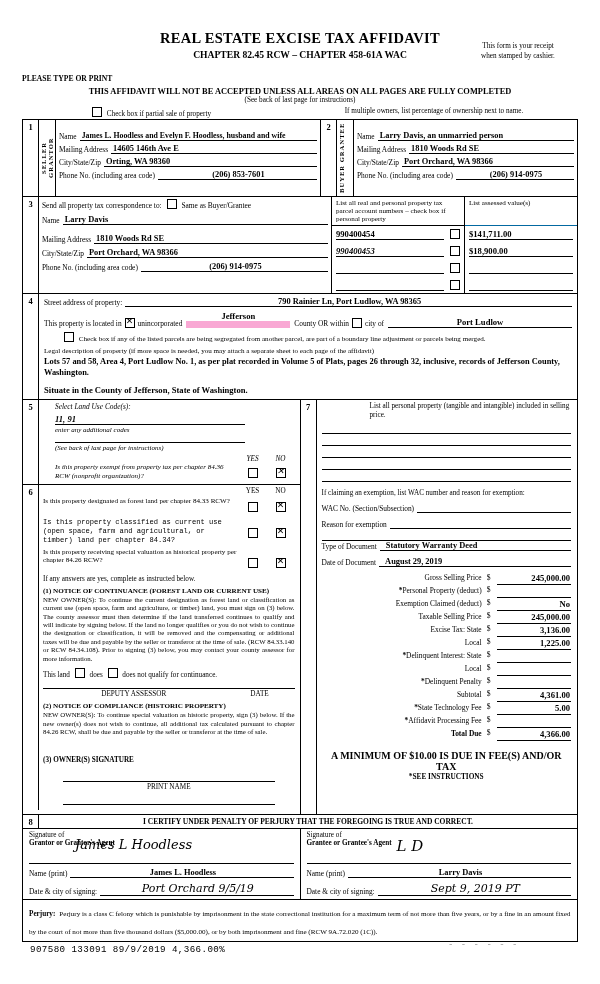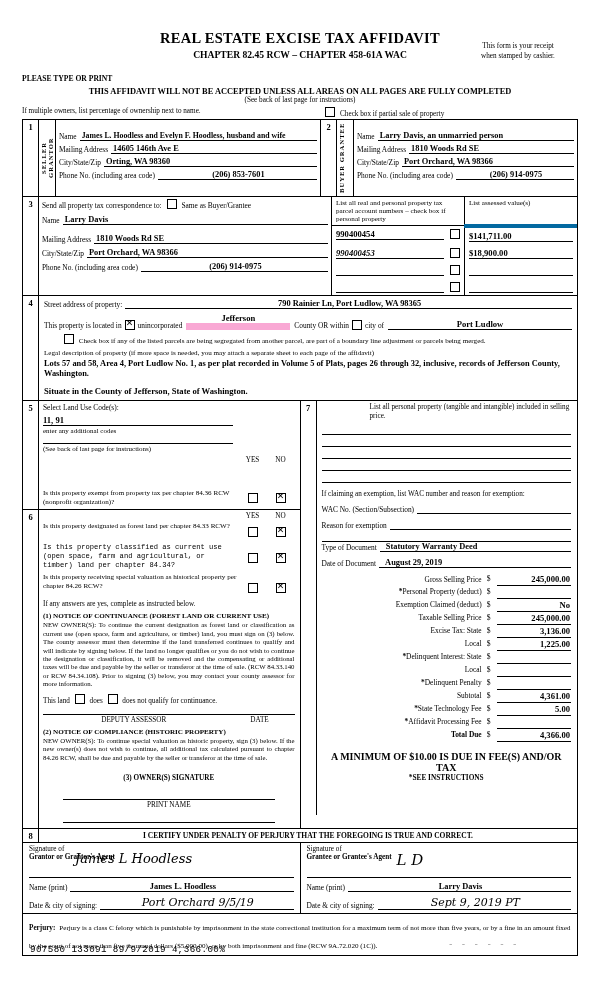--- a/index.html
+++ b/index.html
@@ -59,25 +59,25 @@
     <div class="subtitle">CHAPTER 82.45 RCW – CHAPTER 458-61A WAC</div>
   </div>
 
   <div class="row-typeprint">
     <span class="typeprint">PLEASE TYPE OR PRINT</span>
   </div>
   <div class="notice">THIS AFFIDAVIT WILL NOT BE ACCEPTED UNLESS ALL AREAS ON ALL PAGES ARE FULLY COMPLETED</div>
   <div class="notice2">(See back of last page for instructions)</div>
 
   <div style="display:flex;margin-top:3px;font-size:7.2px;">
-    <div style="width:48%;">If multiple owners, list percentage of ownership next to name.</div>
     <div style="width:52%;padding-left:70px;">
       <span class="cbx"></span>
       <span style="padding-left:3px;">Check box if partial sale of property</span>
     </div>
+    <div style="width:48%;">If multiple owners, list percentage of ownership next to name.</div>
   </div>
 
   <table class="tbl bx" style="margin-top:1px;">
    <tbody>
           <tr>
 
     <td class="numbox" style="border-bottom:none;">1</td>
     <td style="width:14px;border-right:1px solid #000;">
       <div class="sidevert" style="height:74px;">SELLER GRANTOR</div>
     </td>
@@ -151,21 +151,21 @@
       <div class="pair" style="margin-top:4px;">
         <span class="k">Phone No. (including area code)</span>
         <span class="v c">(206) 914-0975</span>
       </div>
     </td>
     <td style="padding:0;">
       <table class="tbl" style="width:100%;border-collapse:collapse;">
         <tbody>
                   <tr>
           <td style="border-right:1px solid #000;border-bottom:1px solid #000;padding:2px 4px;font-size:7.1px;line-height:1.15;">List all real and personal property tax parcel account numbers – check box if personal property</td>
-          <td style="width:104px;border-bottom:4px solid #0369a1;padding:2px 4px;font-size:7.1px;">List assessed value(s)</td>
+          <td style="width:104px;border-bottom:1px solid #0369a1;padding:2px 4px;font-size:7.1px;">List assessed value(s)</td>
         </tr>
         <tr>
           <td style="border-right:1px solid #000;padding:3px 4px 0 4px;">
             <div style="display:flex;align-items:flex-end;">
               <span class="val" style="flex:1;border-bottom:1px solid #000;">990400454</span>
               <span class="cbx" style="margin-left:6px;margin-bottom:1px;"></span>
             </div>
           </td>
           <td style="padding:3px 4px 0 4px;">
             <div class="val" style="border-bottom:1px solid #000;">$141,711.00</div>
@@ -245,32 +245,32 @@
   <table class="tbl bx" style="border-top:none;">
    <tbody>
           <tr>
 
     <td style="width:50%;border-right:1px solid #000;padding:0;">
 
       <table class="tbl" style="width:100%;border-collapse:collapse;">
        <tbody>
                   <tr>
         <td class="numbox" style="border-bottom:1px solid #000;">5</td>
-        <td style="border-bottom:1px solid #000;padding:2px 5px 3px 4px;">
+        <td style="border-bottom:1px solid #000;padding:2px 5px 3px 16px;font-style:italic;">
           <div style="font-size:7.4px;">Select Land Use Code(s):</div>
           <div class="val" style="margin-top:3px;border-bottom:1px solid #000;width:190px;">11, 91</div>
           <div class="sm" style="margin-top:1px;">enter any additional codes</div>
           <div style="border-bottom:1px solid #000;width:190px;height:8px;"></div>
           <div class="sm" style="margin-top:1px;">(See back of last page for instructions)</div>
           <div style="display:flex;margin-top:3px;">
             <div style="flex:1;"></div>
             <div style="width:28px;text-align:center;font-size:7.2px;">YES</div>
             <div style="width:28px;text-align:center;font-size:7.2px;">NO</div>
           </div>
-          <div style="display:flex;align-items:flex-end;margin-top:24px;">
+          <div style="display:flex;align-items:flex-end;">
             <div style="flex:1;font-size:7.1px;line-height:1.25;">Is this property exempt from property tax per chapter 84.36 RCW (nonprofit organization)?</div>
             <div style="width:28px;text-align:center;"><span class="cbx"></span></div>
             <div style="width:28px;text-align:center;"><span class="cbx x"></span></div>
           </div>
         </td>
        </tr>
 
        <tr>
         <td class="numbox" style="border-bottom:none;">6</td>
         <td style="padding:2px 5px 3px 4px;">
@@ -303,21 +303,21 @@
             <span>does</span>
             <span class="cbx" style="margin:0 3px;"></span>
             <span>does not qualify for continuance.</span>
           </div>
           <div style="display:flex;margin-top:9px;border-top:1px solid #000;padding-top:1px;">
             <div style="flex:1;text-align:center;font-size:7.2px;">DEPUTY ASSESSOR</div>
             <div style="width:70px;text-align:center;font-size:7.2px;">DATE</div>
           </div>
           <div style="font-size:7.1px;font-weight:bold;margin-top:4px;">(2) NOTICE OF COMPLIANCE (HISTORIC PROPERTY)</div>
           <div class="tiny" style="text-align:justify;margin-top:1px;">NEW OWNER(S): To continue special valuation as historic property, sign (3) below. If the new owner(s) does not wish to continue, all additional tax calculated pursuant to chapter 84.26 RCW, shall be due and payable by the seller or transferor at the time of sale.</div>
-          <div style="text-align:center;font-size:7.2px;font-weight:bold;margin-top:12px;">(3) OWNER(S) SIGNATURE</div>
+          <div style="text-align:left;font-size:7.2px;font-weight:bold;margin-top:19px;">(3) OWNER(S) SIGNATURE</div>
           <div style="border-bottom:1px solid #000;height:14px;margin:3px 20px 0 20px;"></div>
           <div style="text-align:center;font-size:7.2px;margin-top:1px;">PRINT NAME</div>
           <div style="border-bottom:1px solid #000;height:12px;margin:1px 20px 2px 20px;"></div>
         </td>
        </tr>
       </tbody>
               </table>
     </td>
 
     <td style="padding:0;">

